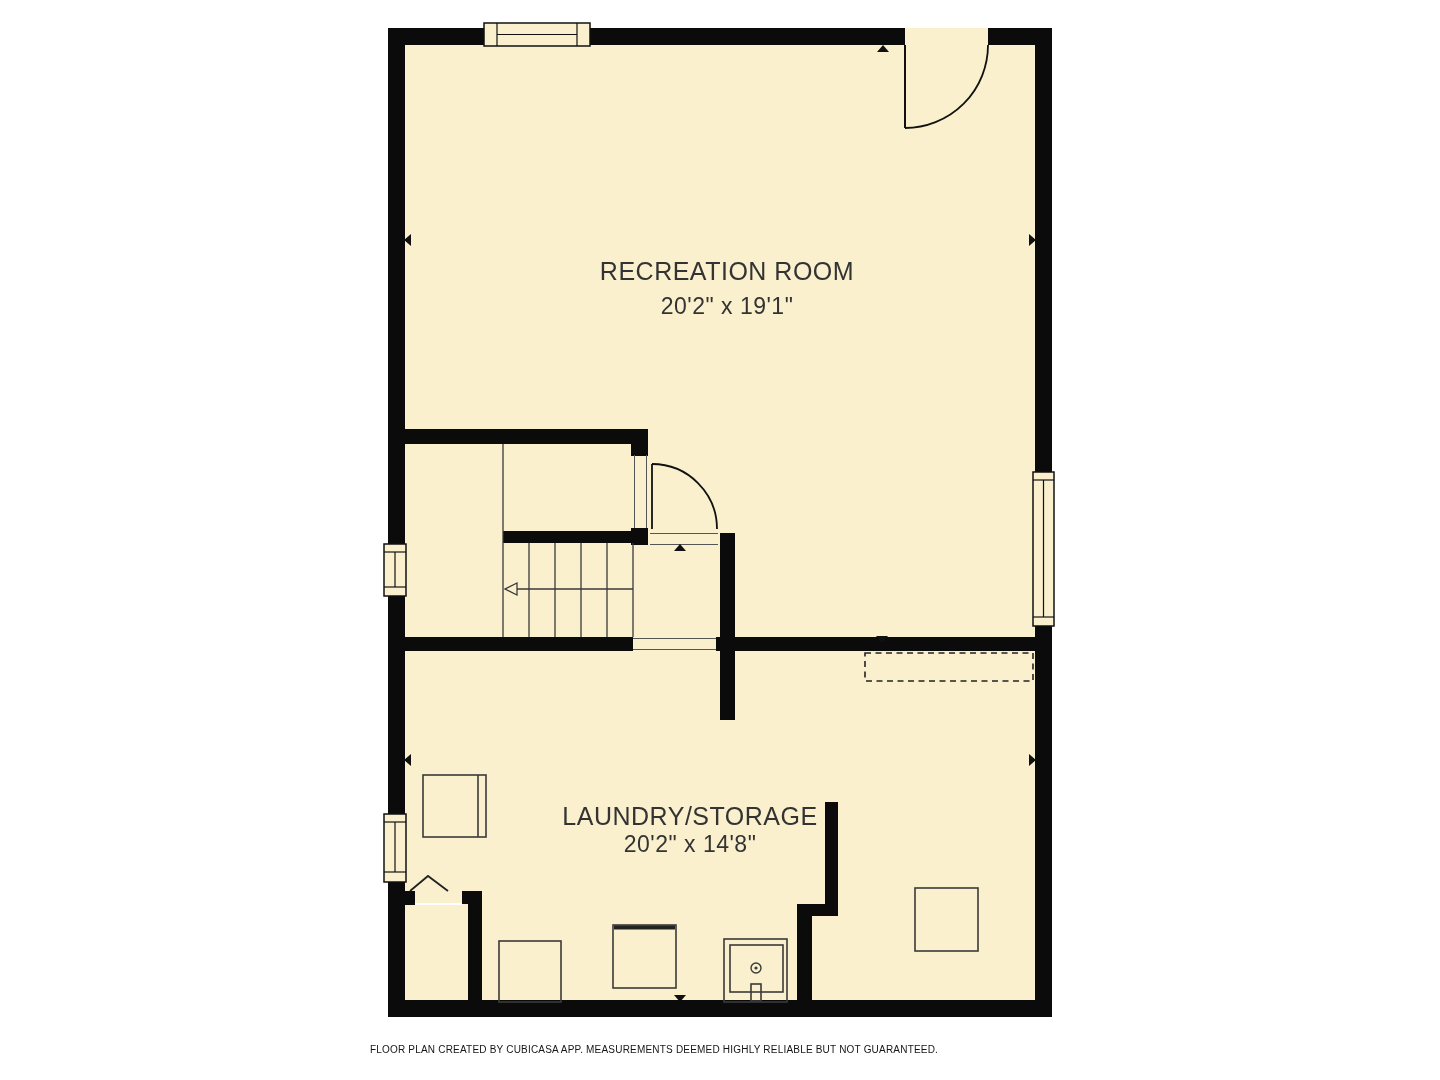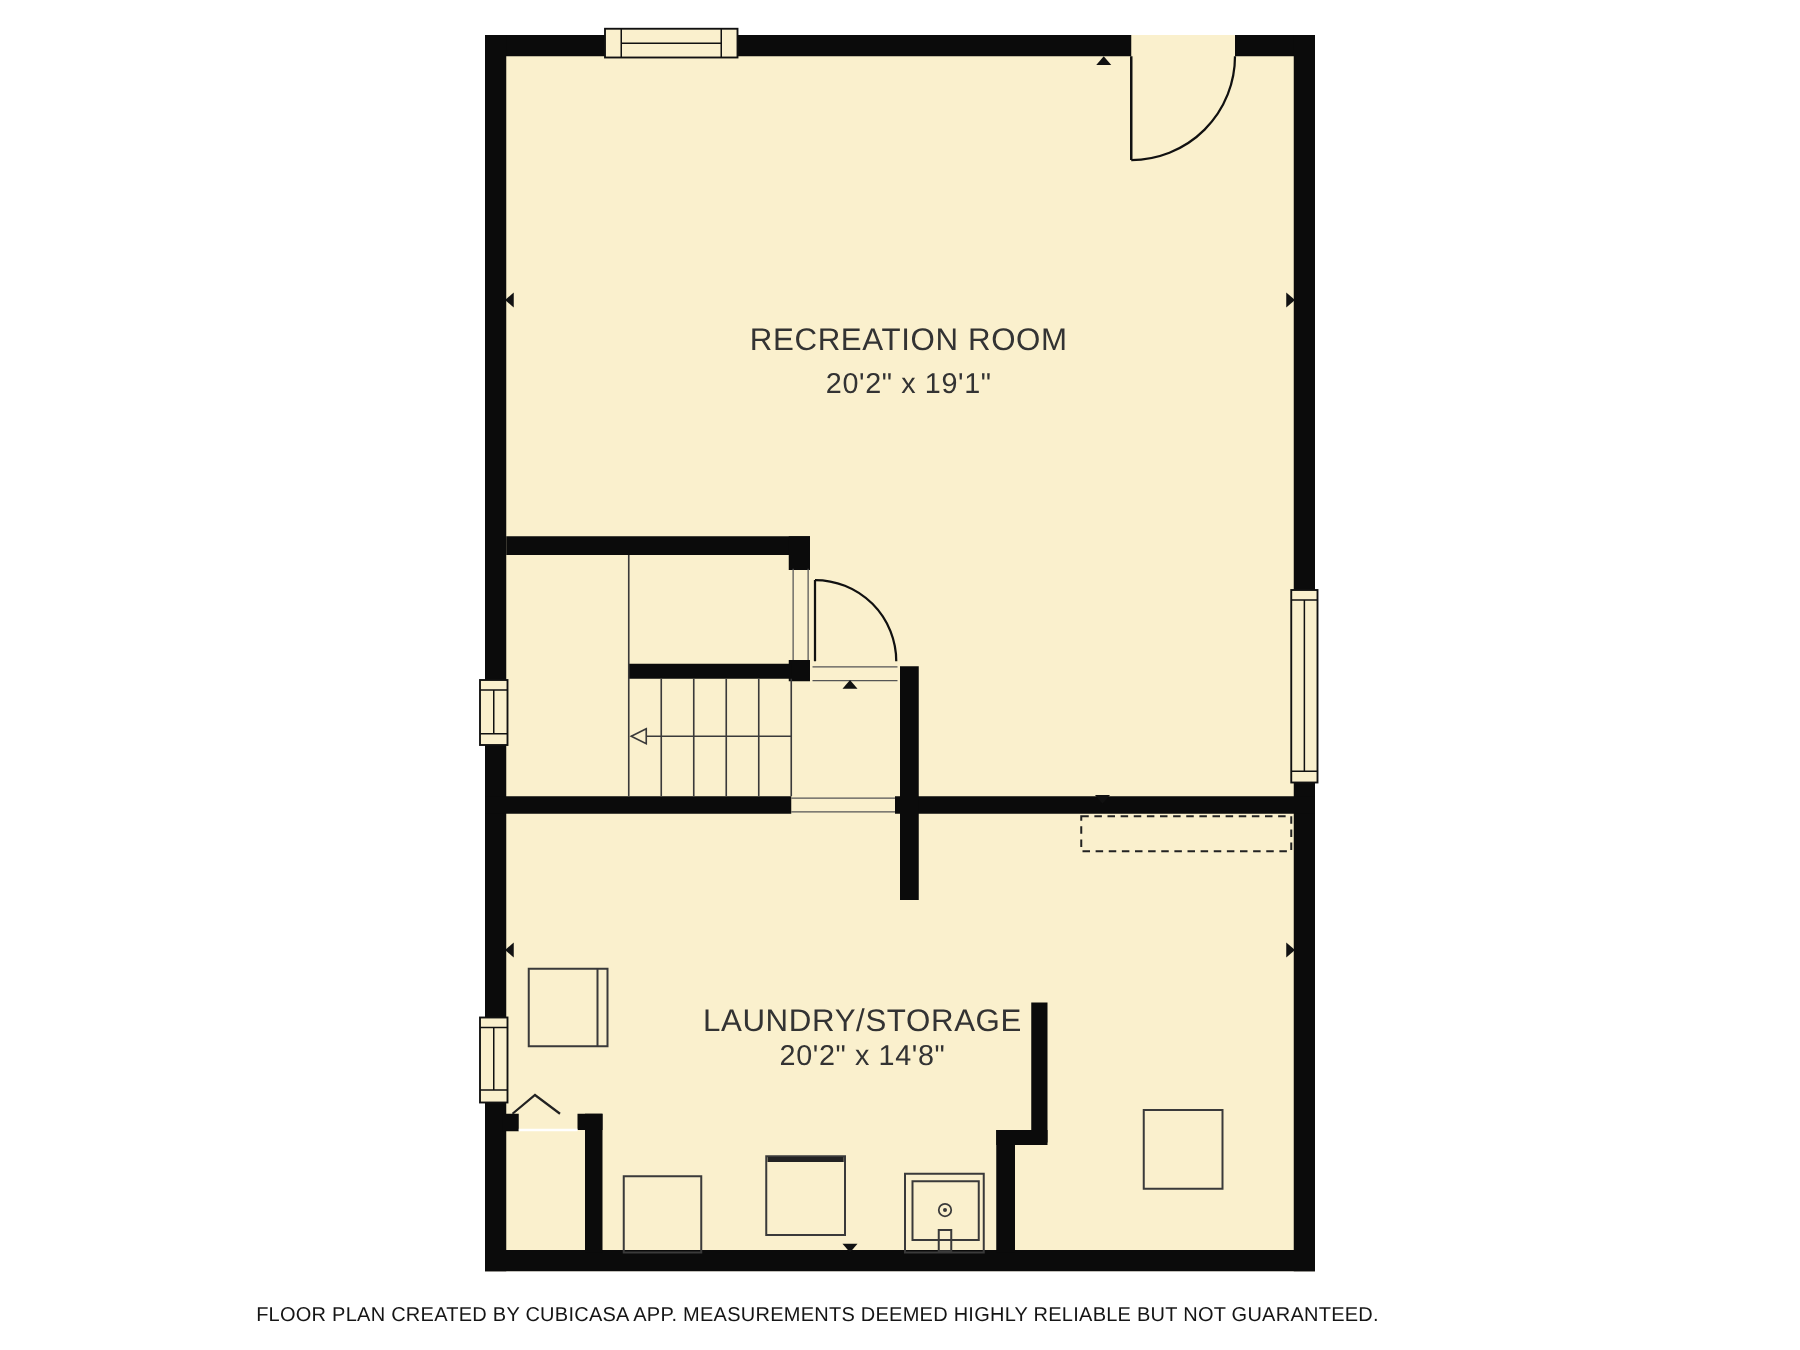--- a/index.html
+++ b/index.html
@@ -34,21 +34,21 @@
     font-size:27px;
     color:var(--watermark);
     text-shadow:-1px -1px 0 #cccccc, 1px 1px 0 #ffffff;
     letter-spacing:1px;
     white-space:nowrap;
   }
   .footer{
     position:absolute;
     left:0;right:0;top:1044px;
     text-align:center;
-    font-size:16px;
+    font-size:10px;
     letter-spacing:.2px;
     color:#151515;
     white-space:nowrap;
   }
 </style>
 </head>
 <body>
 
 <div class="stage">
 

